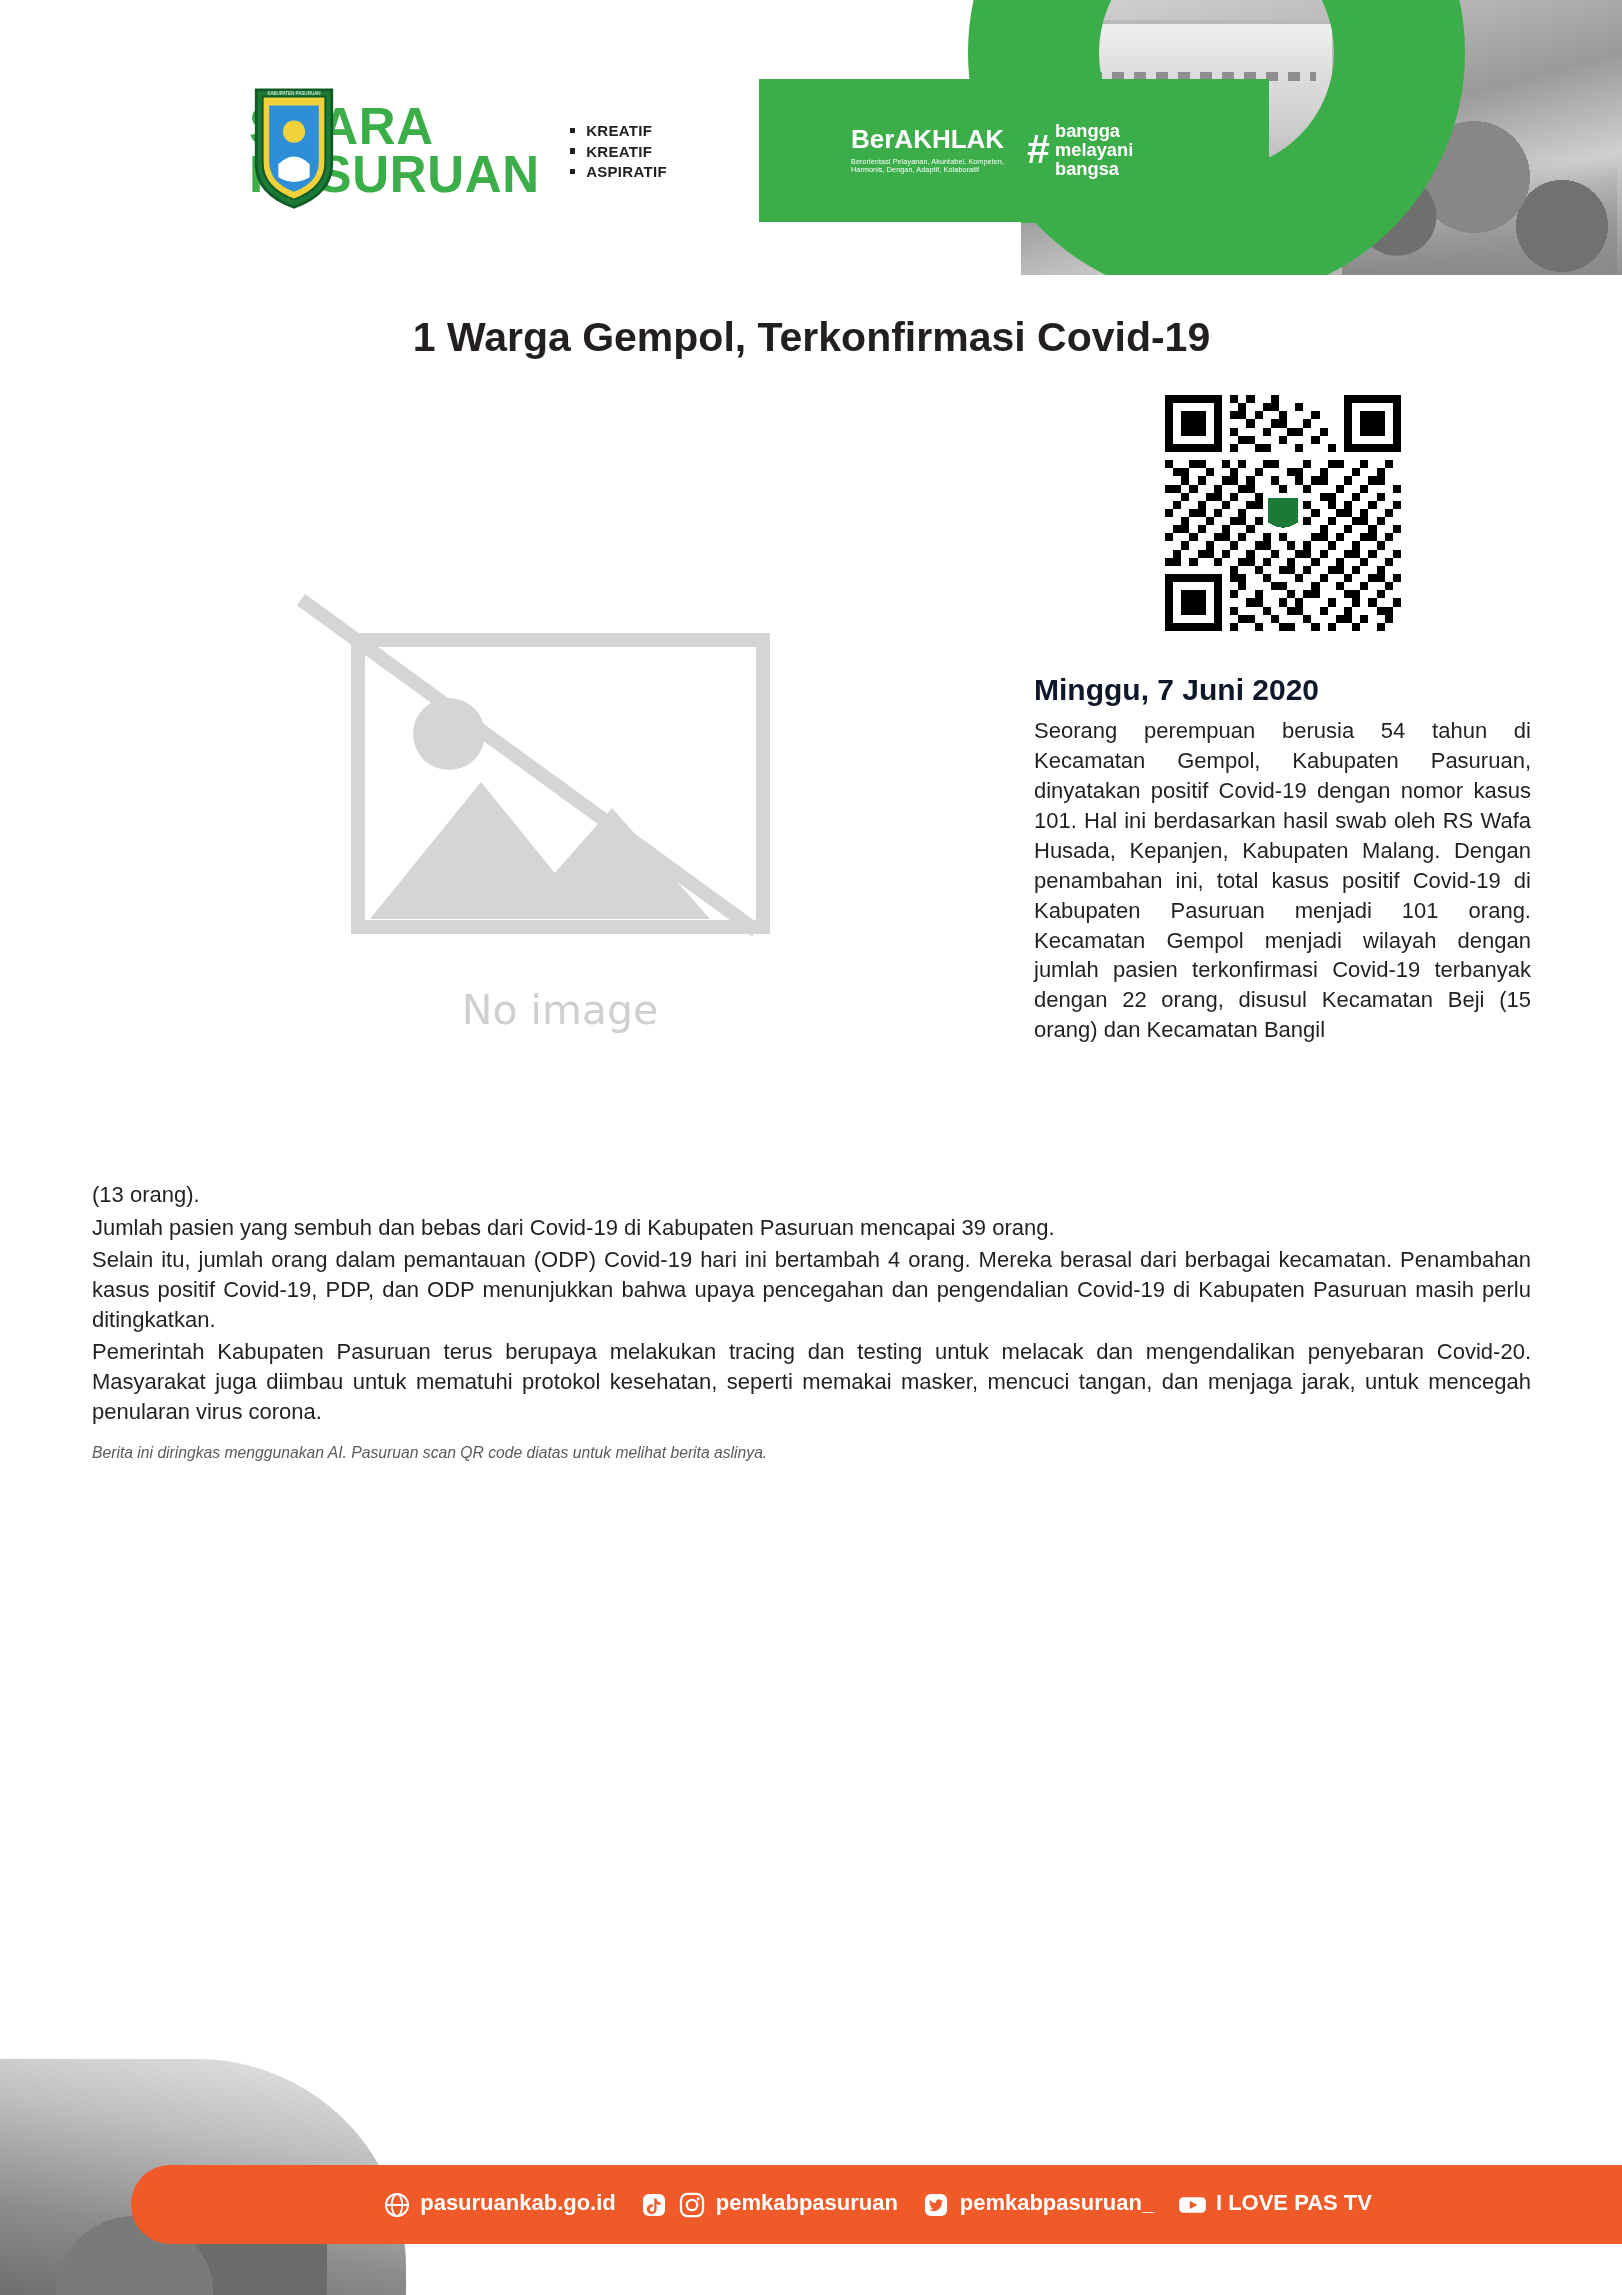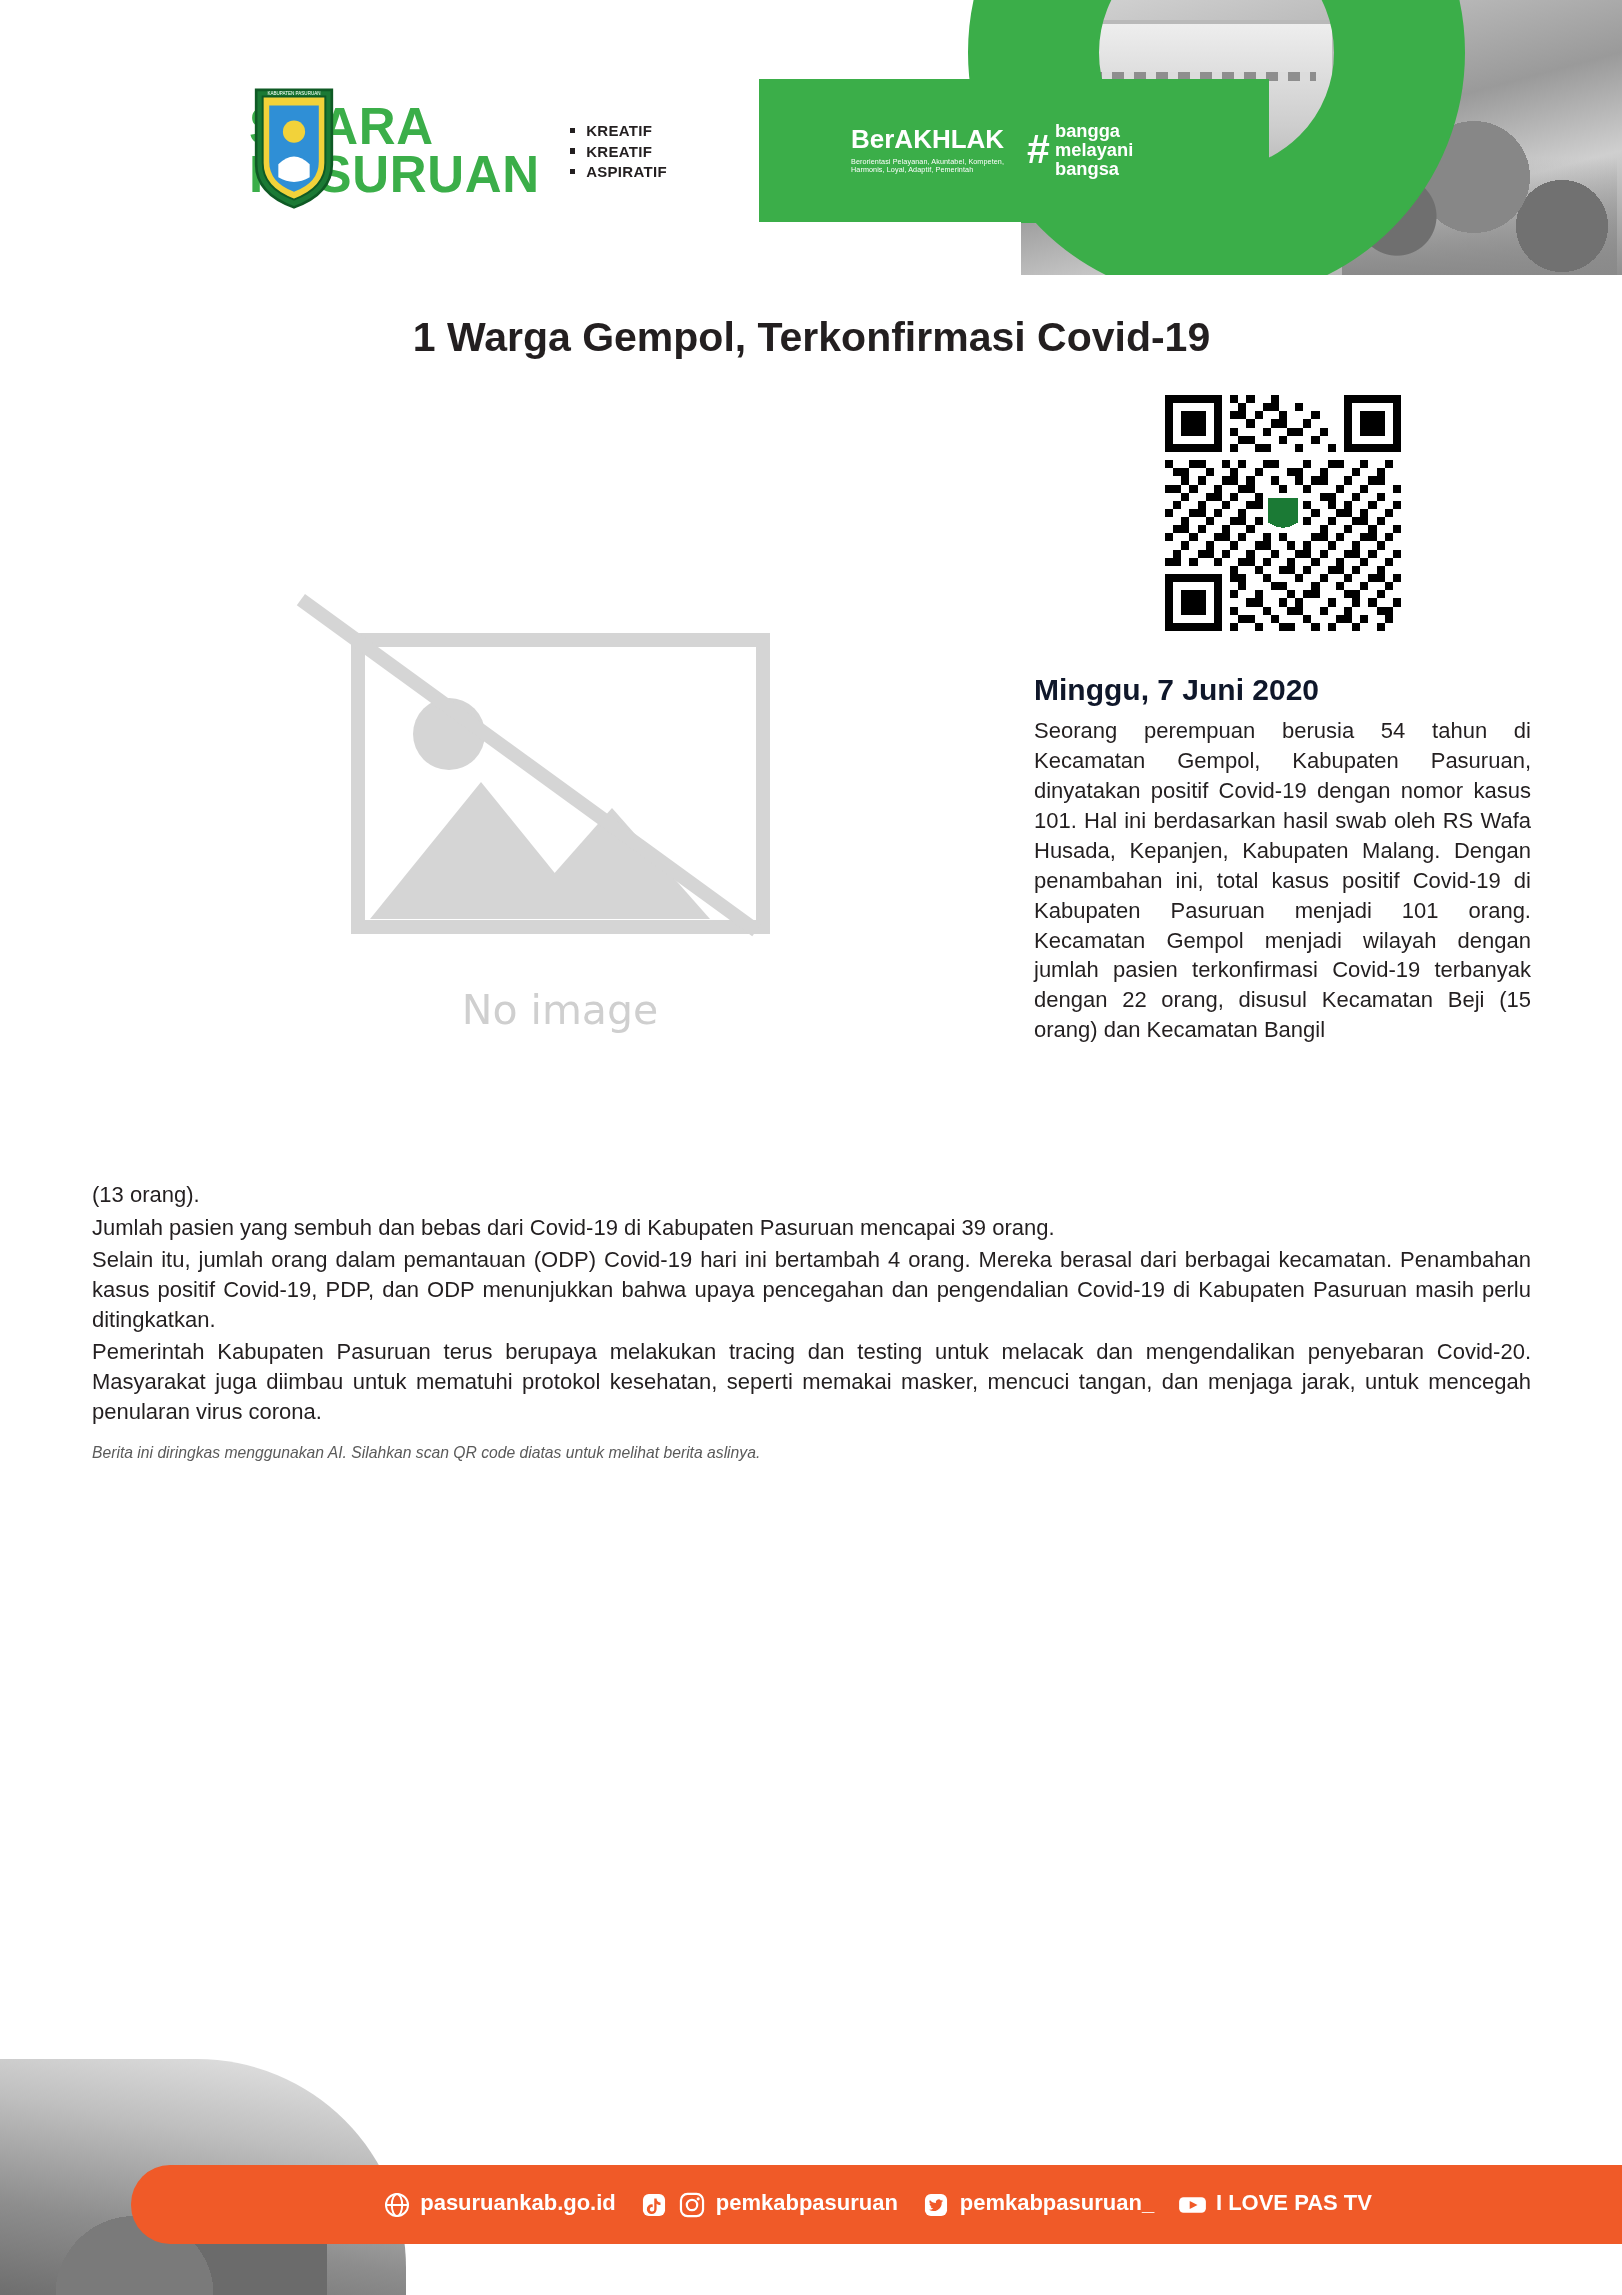--- a/index.html
+++ b/index.html
@@ -439,21 +439,21 @@
         <path d="M16 16 H112 V118 Q112 156 64 174 Q16 156 16 118 Z" fill="#f2d23a" stroke="#0f5a25" stroke-width="3"></path>
         <path d="M26 30 H102 V116 Q102 148 64 162 Q26 148 26 116 Z" fill="#2f8fd6"></path>
         <circle cx="64" cy="70" r="17" fill="#f2d23a"></circle>
         <path d="M40 120 Q64 96 88 120 L88 140 Q64 154 40 140 Z" fill="#ffffff"></path>
         <text x="64" y="14" font-size="7" fill="#ffffff" text-anchor="middle" font-family="Liberation Sans, sans-serif">KABUPATEN PASURUAN</text>
       </svg>
     </div>
 
     <div class="berakhlak">
       <div>BerAKHLAK</div>
-      <div class="sub">Berorientasi Pelayanan, Akuntabel, Kompeten, Harmonis, Loyal, Adaptif, Pemerintah</div>
+      <div class="sub">Berorientasi Pelayanan, Akuntabel, Kompeten, Harmonis, Dengan, Adaptif, Kolaboratif</div>
     </div>
 
     <div class="bangga">
       <div class="hash">#</div>
       <div class="words">bangga<br>melayani<br>bangsa</div>
     </div>
   </div>
 </div>
 
 <div class="content">
@@ -701,21 +701,21 @@
     </div>
   </div>
 
   <div class="body-text">
     <p>(13 orang).</p>
     <p>Jumlah pasien yang sembuh dan bebas dari Covid-19 di Kabupaten Pasuruan mencapai 39 orang.</p>
     <p>Selain itu, jumlah orang dalam pemantauan (ODP) Covid-19 hari ini bertambah 4 orang. Mereka berasal dari berbagai kecamatan. Penambahan kasus positif Covid-19, PDP, dan ODP menunjukkan bahwa upaya pencegahan dan pengendalian Covid-19 di Kabupaten Pasuruan masih perlu ditingkatkan.</p>
     <p>Pemerintah Kabupaten Pasuruan terus berupaya melakukan tracing dan testing untuk melacak dan mengendalikan penyebaran Covid-20. Masyarakat juga diimbau untuk mematuhi protokol kesehatan, seperti memakai masker, mencuci tangan, dan menjaga jarak, untuk mencegah penularan virus corona.</p>
   </div>
 
-  <div class="disclaimer">Berita ini diringkas menggunakan AI. Silahkan scan QR code diatas untuk melihat berita aslinya.</div>
+  <div class="disclaimer">Berita ini diringkas menggunakan AI. Pasuruan scan QR code diatas untuk melihat berita aslinya.</div>
 </div>
 
 <div class="footer">
   <div class="footer-photo"></div>
   <div class="footer-bar">
 
     <div class="footer-item">
       <span class="fi-icon">
         <svg width="26" height="26" viewBox="0 0 40 40">
             <circle cx="20" cy="20" r="17" fill="none" stroke="#ffffff" stroke-width="3"></circle>

